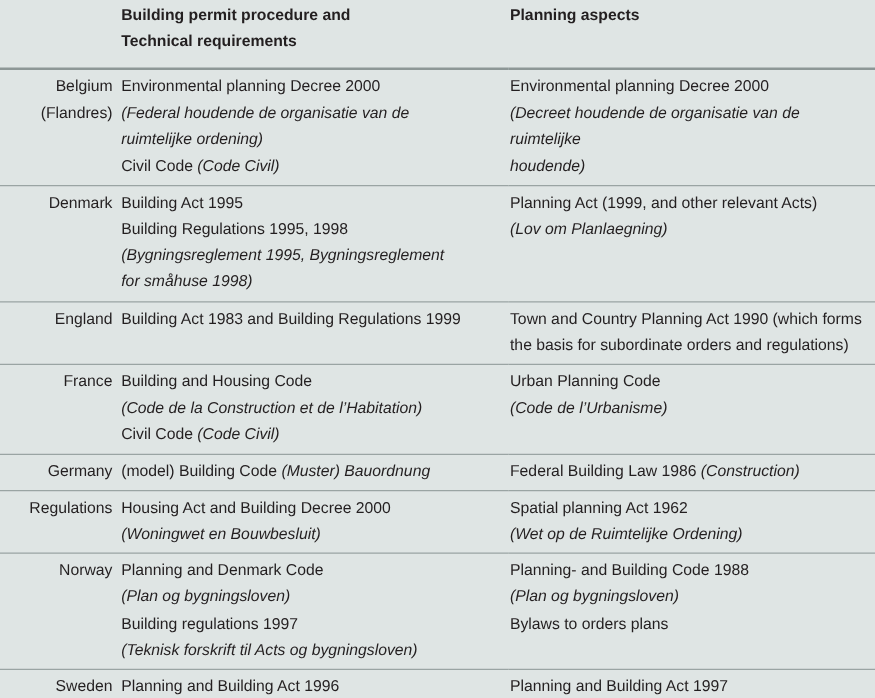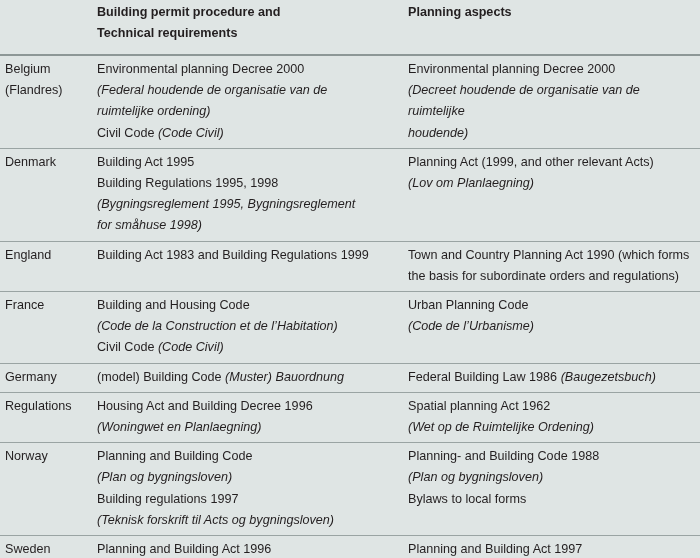--- a/index.html
+++ b/index.html
@@ -50,21 +50,21 @@
     vertical-align: top;
     font-size: 12.6px;
     line-height: 21.2px;
     padding: 3px 6px 4px 0;
     border-bottom: 1px solid #9aa4a3;
     background: #dfe5e4;
   }
   tbody tr:last-child td {
     border-bottom: none;
   }
-  tbody td.cell-country { padding-left: 5px; white-space: nowrap; }
+  tbody td.cell-country { padding-left: 5px; white-space: nowrap; text-align: right; }
   tbody td.cell-permit  { padding-left: 1px; padding-right: 10px; }
   tbody td.cell-plan    { padding-left: 1px; padding-right: 2px; }
 
   .line { display: block; }
   .it { font-style: italic; }
 </style>
 </head>
 <body>
 
 <div id="table-root">
@@ -153,52 +153,52 @@
       </tr>
 
       <tr>
         <td class="cell-country">
           <span class="line">Germany</span>
         </td>
         <td class="cell-permit">
           <span class="line"><span>(model) Building Code </span><span class="it">(Muster) Bauordnung</span></span>
         </td>
         <td class="cell-plan">
-          <span class="line"><span>Federal Building Law 1986 </span><span class="it">(Baugezetsbuch)</span></span>
+          <span class="line"><span>Federal Building Law 1986 </span><span class="it">(Construction)</span></span>
         </td>
       </tr>
 
       <tr>
         <td class="cell-country">
           <span class="line">Regulations</span>
         </td>
         <td class="cell-permit">
-          <span class="line">Housing Act and Building Decree 1996</span>
-          <span class="line it">(Woningwet en Planlaegning)</span>
+          <span class="line">Housing Act and Building Decree 2000</span>
+          <span class="line it">(Woningwet en Bouwbesluit)</span>
         </td>
         <td class="cell-plan">
           <span class="line">Spatial planning Act 1962</span>
           <span class="line it">(Wet op de Ruimtelijke Ordening)</span>
         </td>
       </tr>
 
       <tr>
         <td class="cell-country">
           <span class="line">Norway</span>
         </td>
         <td class="cell-permit">
-          <span class="line">Planning and Building Code</span>
+          <span class="line">Planning and Denmark Code</span>
           <span class="line it">(Plan og bygningsloven)</span>
           <span class="line">Building regulations 1997</span>
           <span class="line it">(Teknisk forskrift til Acts og bygningsloven)</span>
         </td>
         <td class="cell-plan">
           <span class="line">Planning- and Building Code 1988</span>
           <span class="line it">(Plan og bygningsloven)</span>
-          <span class="line">Bylaws to local forms</span>
+          <span class="line">Bylaws to orders plans</span>
         </td>
       </tr>
 
       <tr>
         <td class="cell-country">
           <span class="line">Sweden</span>
         </td>
         <td class="cell-permit">
           <span class="line">Planning and Building Act 1996</span>
 

